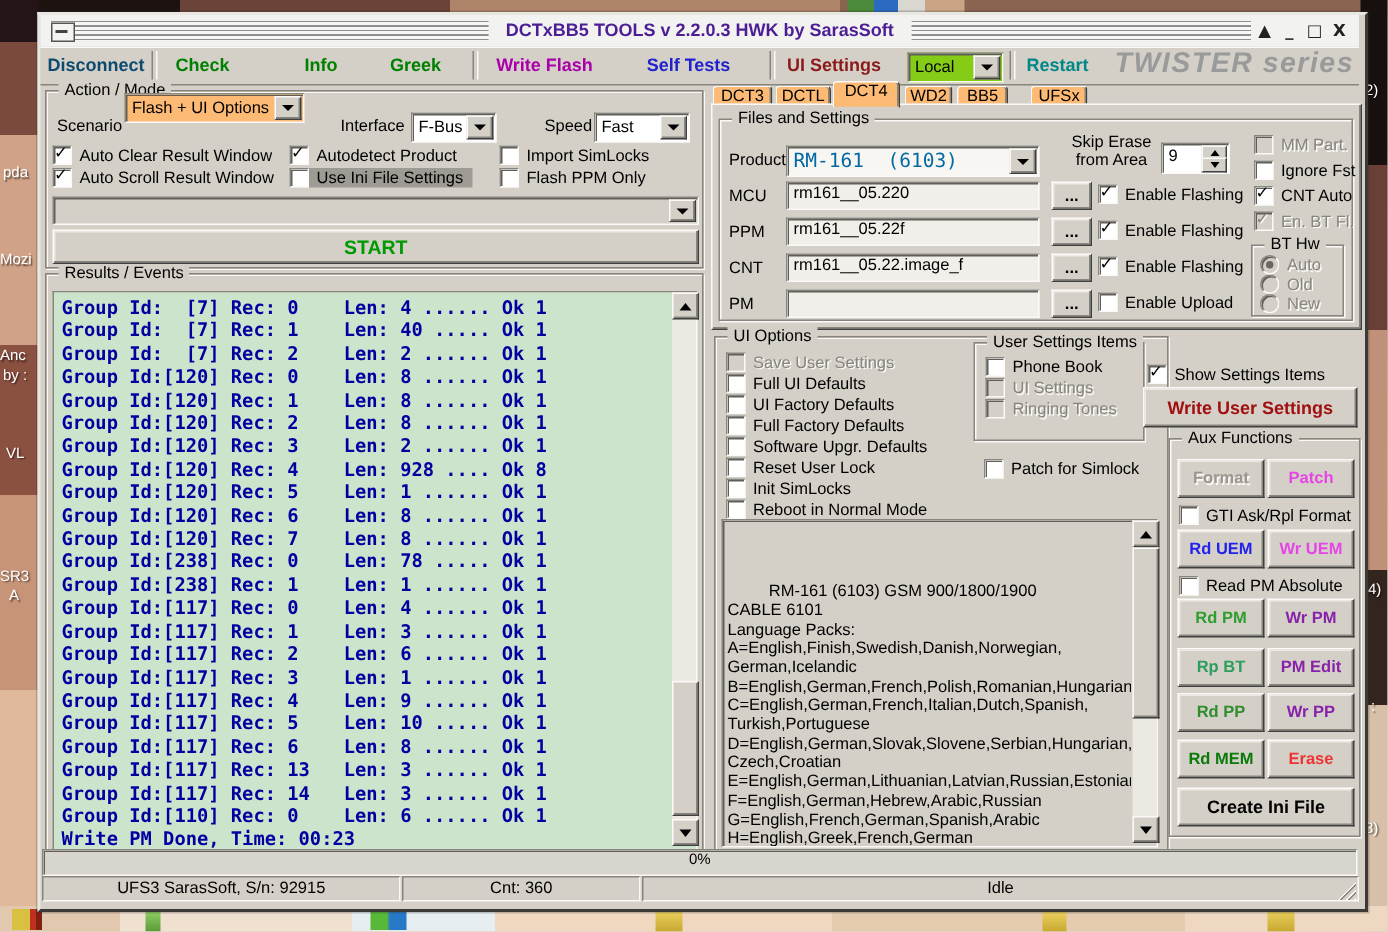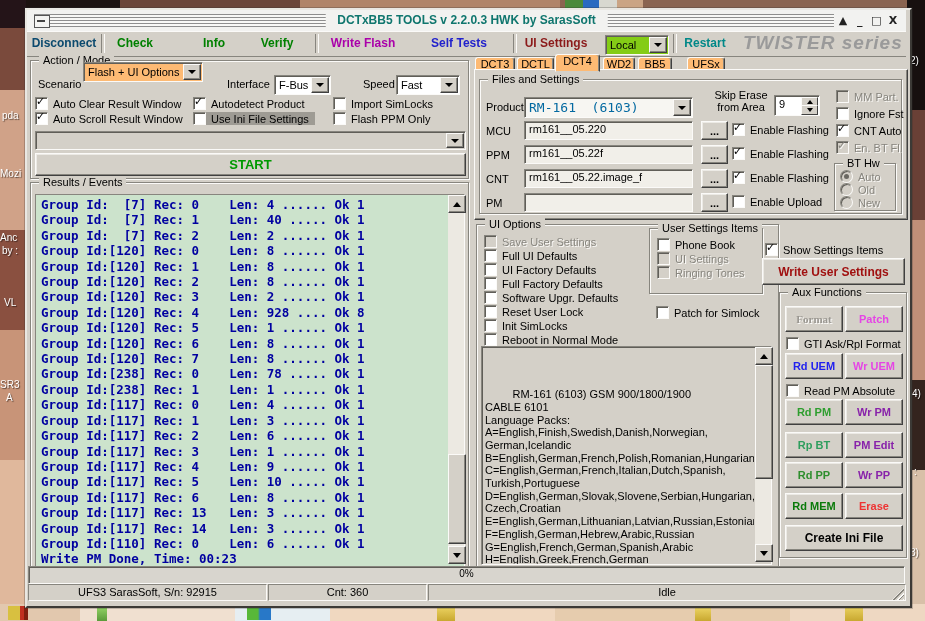--- a/index.html
+++ b/index.html
@@ -12,21 +12,21 @@
   .desk-frag{left:565px;top:0;width:78px;height:8px;background:linear-gradient(90deg,#4a8a3a 0 18px,#2a6ac0 18px 34px,#d8d8d0 34px 52px,#caa484 52px 78px)}
   .desk-left{left:0;top:0;width:26px;height:621px;background:linear-gradient(#241418 0 28px,#7a4a3c 28px 90px,#d0a288 90px 230px,#8a5040 230px 330px,#c89478 330px 460px,#e0b89c 460px 621px)}
   .desk-right{left:907px;top:0;width:18px;height:621px;background:linear-gradient(#17100f 0 110px,#6a4036 110px 220px,#c09078 220px 380px,#34241e 380px 470px,#d8c0a8 470px 621px)}
   .desk-bottom{left:0;top:604px;width:925px;height:17px;background:linear-gradient(90deg,#e2c8ae 0 80px,#f0e0d0 80px 235px,#e6eef2 235px 330px,#f0d8c0 330px 555px,#e6ccae 555px 790px,#eed8c2 790px 925px)}
   .desk-label{position:absolute;color:#fff;font-size:10px;text-shadow:1px 1px 1px #00000090;white-space:nowrap}
   .dicon{position:absolute}
   
   #win{left:25px;top:8px;width:883px;height:596px;background:#d4d0c8;border:2px solid;border-color:#e9e7e2 #3c3a36 #3c3a36 #e9e7e2;box-shadow:0 0 0 1px #2a2a2a40}
   #titlebar{left:0;top:0;width:879px;height:21px;background:#f2f2f0}
   .stripes{position:absolute;left:7px;right:7px;top:4px;bottom:4px;background:repeating-linear-gradient(#8e8e8e 0 1px,#f8f8f6 1px 3px)}
-  .title-text{position:absolute;left:50%;top:3px;transform:translateX(-50%);background:#f2f2f0;padding:0 12px;font:bold 12px/15px "Liberation Sans",sans-serif;color:#0f766e;white-space:nowrap}
+  .title-text{position:absolute;left:50%;top:3px;transform:translateX(-50%);background:#f2f2f0;padding:0 12px;font:bold 12px/15px "Liberation Sans",sans-serif;color:#4c1d95;white-space:nowrap}
   .sysbox{position:absolute;left:7px;top:5px;width:14px;height:11px;background:#f4f4f2;border:1px solid #555}
   .sysbox::after{content:"";position:absolute;left:2px;top:4px;width:8px;height:2px;background:#444}
   .wctl{position:absolute;top:2px;width:64px;height:17px;background:#f2f2f0;display:flex;justify-content:space-between;align-items:center;padding:0 2px}
   .wctl span{font:bold 11px "DejaVu Sans",sans-serif;color:#222;width:14px;text-align:center;cursor:default}
   #toolbar{left:0;top:21px;width:879px;height:24px;background:#d4d0c8;border-top:1px solid #fbfaf8;border-bottom:1px solid #87857e}
   .tbtn{position:absolute;top:3px;height:17px;font:bold 12px/17px "Liberation Sans",sans-serif;text-align:center;white-space:nowrap;cursor:default}
   .tsep{position:absolute;top:2px;width:2px;height:19px;border-left:1px solid #87857e;border-right:1px solid #fbfaf8}
   .brand{position:absolute;top:0px;height:22px;font:bold italic 19px/22px "Liberation Sans",sans-serif;color:#9a9a9a;letter-spacing:1px;white-space:nowrap}
   
   .grp{position:absolute;border:1px solid #87857e;box-shadow:inset 1px 1px 0 #fbfaf8,1px 1px 0 #fbfaf8}
@@ -107,21 +107,21 @@
       <span>□</span>
       <span>X</span>
     </div>
   </div>
 
   <div class="abs" id="toolbar">
     <span class="tbtn" style="left: 4px; width: 66px; color: #0c4a6e;">Disconnect</span>
     <div class="tsep" style="left:74px"></div>
     <span class="tbtn" style="left: 80px; width: 56px; color: rgb(0, 128, 0);">Check</span>
     <span class="tbtn" style="left: 160px; width: 54px; color: rgb(0, 128, 0);">Info</span>
-    <span class="tbtn" style="left: 223px; width: 54px; color: rgb(0, 128, 0);">Verify</span>
+    <span class="tbtn" style="left: 223px; width: 54px; color: rgb(0, 128, 0);">Greek</span>
     <div class="tsep" style="left:288px"></div>
     <span class="tbtn" style="left: 300px; width: 72px; color: rgb(170, 0, 170);">Write Flash</span>
     <span class="tbtn" style="left: 398px; width: 68px; color: rgb(34, 34, 204);">Self Tests</span>
     <div class="tsep" style="left:486px"></div>
     <span class="tbtn" style="left: 494px; width: 70px; color: rgb(139, 26, 26);">UI Settings</span>
     <div class="sunk combo" style="left:578px;top:3px;width:62px;height:18px;background:#84cc16">
       <span class="val">Local</span>
       <span class="arrow"></span>
     </div>
     <div class="tsep" style="left:646px"></div>
@@ -381,21 +381,21 @@
     </div>
   </div>
   <div class="cb" style="left:738px;top:233px">
     <span class="bx on"></span>
     <span>Show Settings Items</span>
   </div>
   <div class="btn3d" style="left: 735px; top: 248px; width: 141px; height: 25px; font: bold 12px &quot;Liberation Sans&quot;, sans-serif; color: rgb(160, 16, 16);">Write User Settings</div>
 
   <div class="grp" style="left:752px;top:282px;width:126px;height:264px">
     <span class="lg">Aux Functions</span>
-    <div class="btn3d" style="left: 5px; top: 13px; width: 56px; height: 24px; text-shadow: rgb(251, 250, 248) 1px 1px 0px; color: rgb(154, 151, 145); font-family: Liberation Serif, serif;">Format</div>
+    <div class="btn3d" style="left: 5px; top: 13px; width: 56px; height: 24px; text-shadow: rgb(251, 250, 248) 1px 1px 0px; color: rgb(154, 151, 145);">Format</div>
     <div class="btn3d" style="left: 65px; top: 13px; width: 56px; height: 24px; color: rgb(229, 69, 229);">Patch</div>
     <div class="cb" style="left:6px;top:44px">
       <span class="bx"></span>
       <span>GTI Ask/Rpl Format</span>
     </div>
     <div class="btn3d" style="left: 5px; top: 60px; width: 56px; height: 24px; color: rgb(34, 34, 238);">Rd UEM</div>
     <div class="btn3d" style="left: 65px; top: 60px; width: 56px; height: 24px; color: rgb(229, 69, 229);">Wr UEM</div>
     <div class="cb" style="left:6px;top:91px">
       <span class="bx"></span>
       <span>Read PM Absolute</span>

